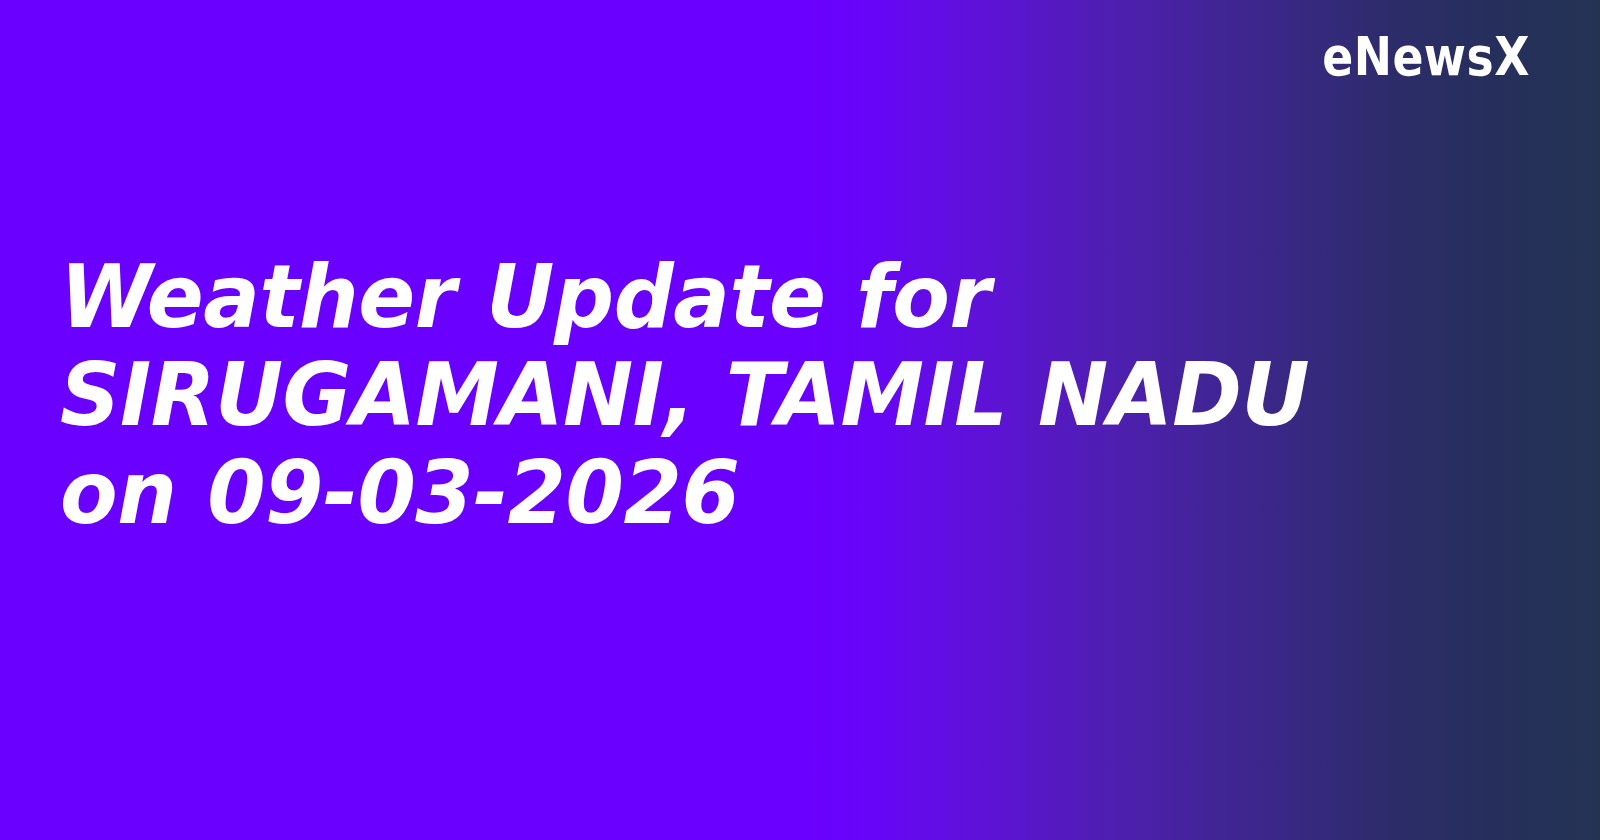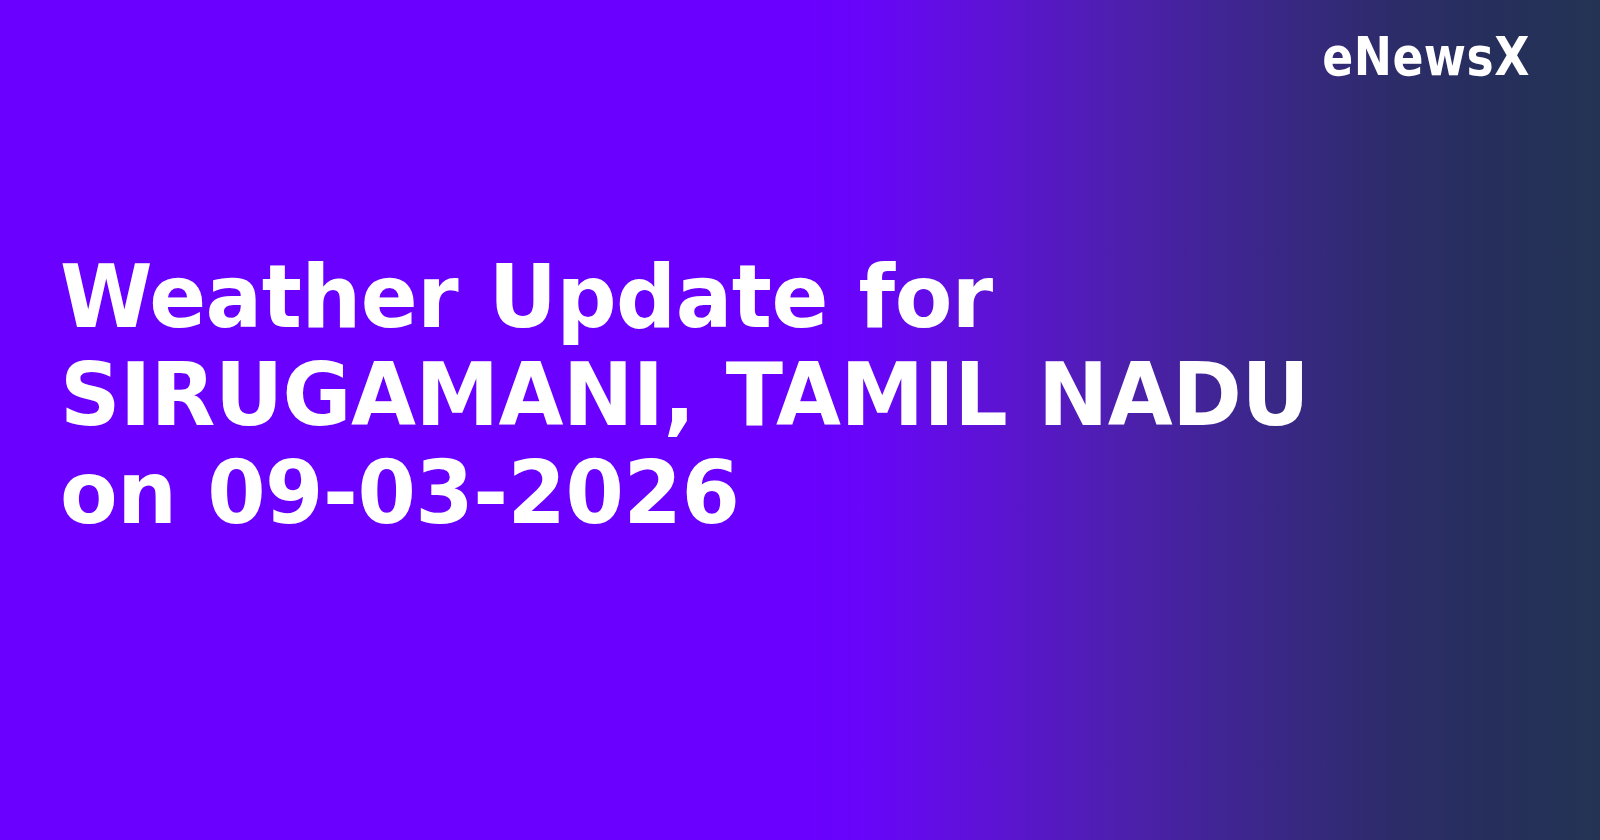--- a/index.html
+++ b/index.html
@@ -51,20 +51,21 @@
     transform: scaleX(0.94);
     transform-origin: right center;
   }
 
   
   #headline-block {
     position: absolute;
     left: 60px;
     top: 248px;
     width: 1420px;
+    font-style: italic;
   }
 
   #headline {
     margin: 0;
     font-family: "DejaVu Sans", "Liberation Sans", sans-serif;
     font-size: 87px;
     font-weight: bold;
     line-height: 98px;
     color: #ffffff;
     letter-spacing: -0.5px;

